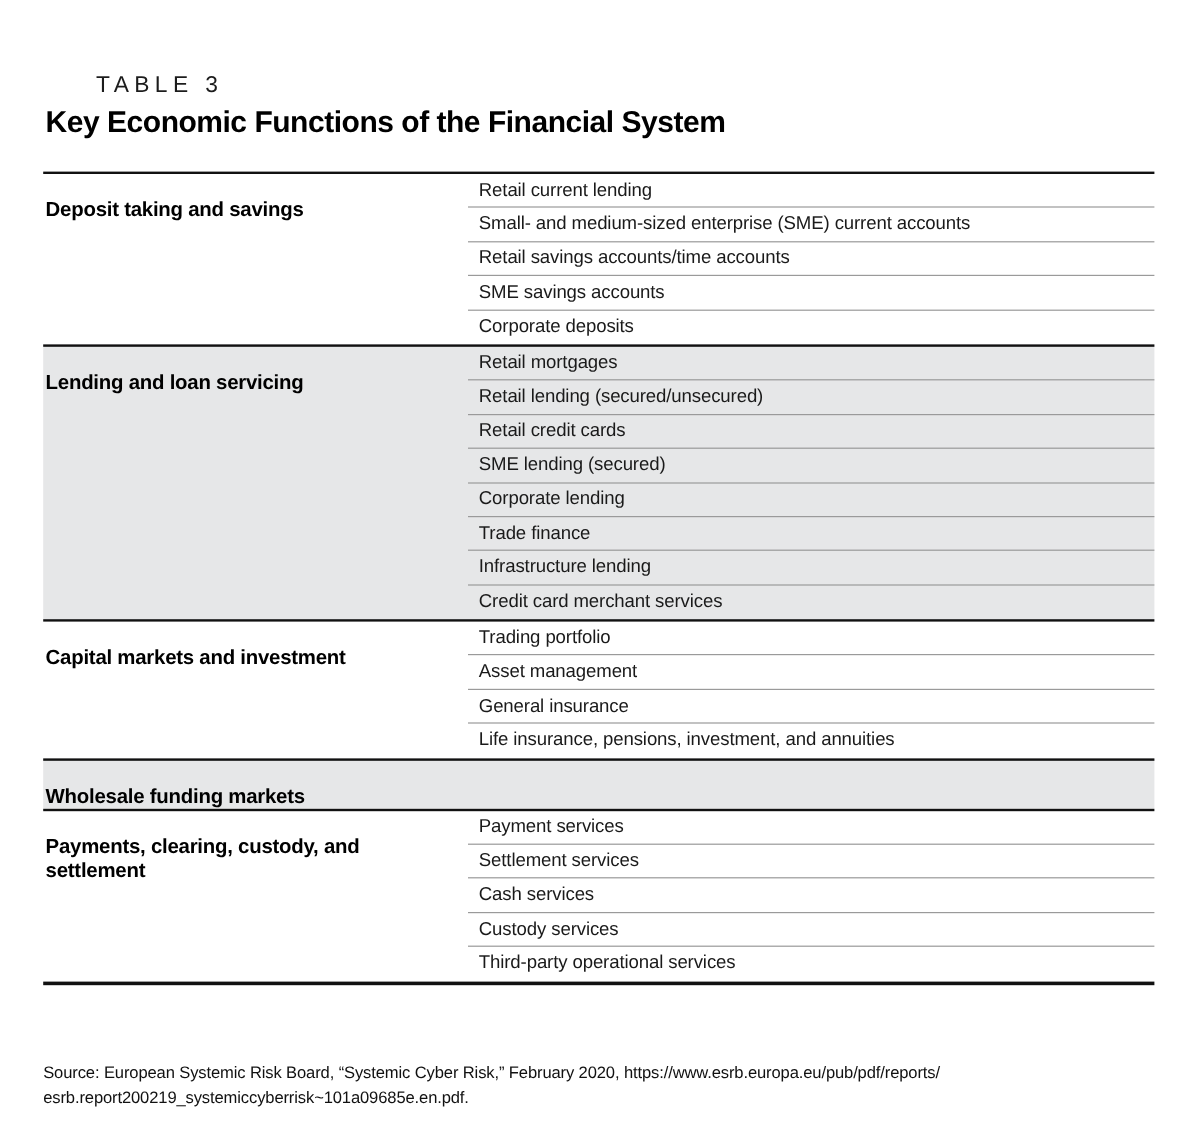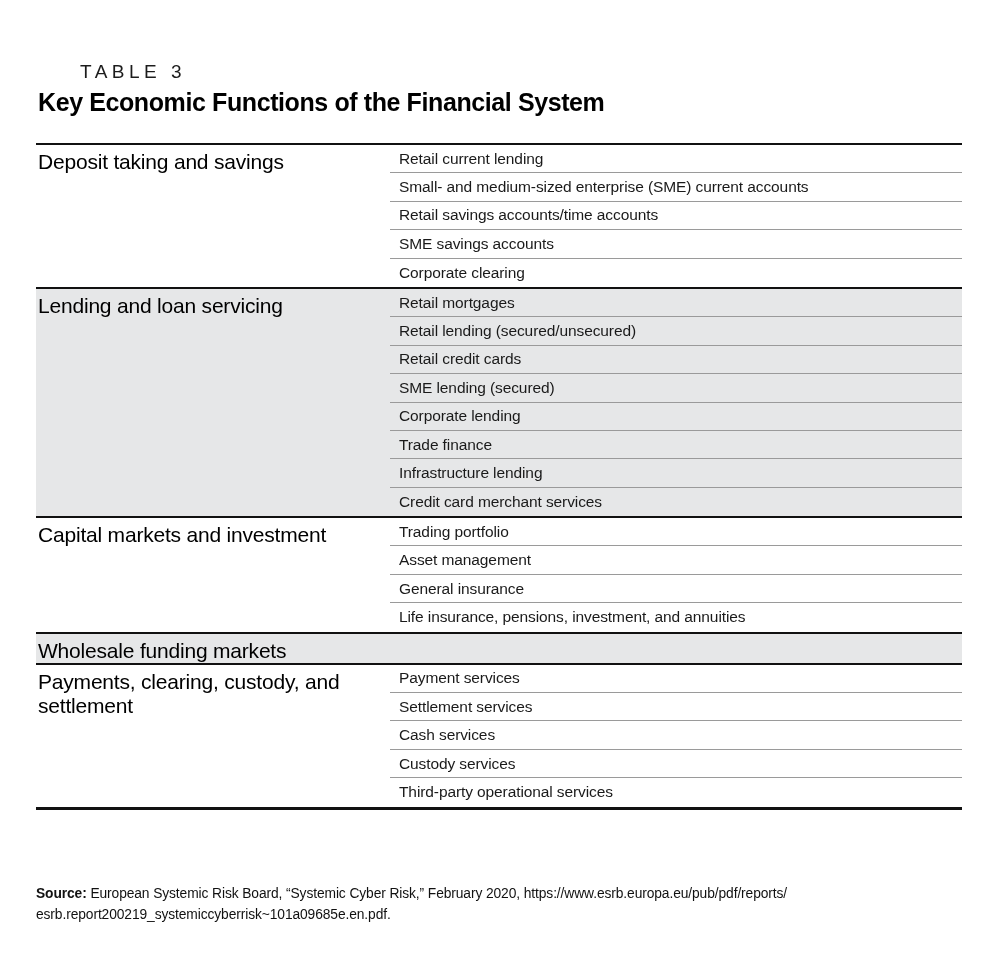--- a/index.html
+++ b/index.html
@@ -26,57 +26,57 @@
   .table{
     position:absolute;left:36px;top:143px;width:926px;
     border-bottom:3px solid var(--rule-black);
   }
   .group{
     display:flex;border-top:2px solid var(--rule-black);
   }
   .group.shaded{background:var(--shade);}
   .cat{
     width:354px;box-sizing:border-box;
-    padding:5px 12px 0 2px;
-    font-size:21px;font-weight:normal;letter-spacing:-0.2px;color:#000;
+    padding:20px 12px 0 2px;
+    font-size:17px;font-weight:bold;letter-spacing:-0.2px;color:#000;
   }
   .items{
     flex:1;display:flex;flex-direction:column;min-width:0;
   }
   .item{
     height:28.4px;box-sizing:border-box;
     display:flex;align-items:center;
     padding-left:9px;
     font-size:15.5px;letter-spacing:-0.1px;color:var(--text);
     border-bottom:1px solid var(--rule-gray);
     white-space:nowrap;
   }
   .item:last-child{border-bottom:none;}
   .source{
     position:absolute;left:36px;top:884px;width:800px;
     font-size:13.8px;line-height:20.5px;color:#111;
     letter-spacing:-0.1px;
   }
-  .source b{font-weight:bold;margin-top:31px;}
+  .source b{font-weight:normal;margin-top:31px;}
 </style>
 </head>
 <body>
 
 <div class="kicker">TABLE 3</div>
 <div class="title">Key Economic Functions of the Financial System</div>
 
 <div class="table">
     <div class="group">
       <div class="cat">Deposit taking and savings</div>
       <div class="items">
         <div class="item">Retail current lending</div>
         <div class="item">Small- and medium-sized enterprise (SME) current accounts</div>
         <div class="item">Retail savings accounts/time accounts</div>
         <div class="item">SME savings accounts</div>
-        <div class="item">Corporate clearing</div>
+        <div class="item">Corporate deposits</div>
       </div>
     </div>
     <div class="group shaded">
       <div class="cat">Lending and loan servicing</div>
       <div class="items">
         <div class="item">Retail mortgages</div>
         <div class="item">Retail lending (secured/unsecured)</div>
         <div class="item">Retail credit cards</div>
         <div class="item">SME lending (secured)</div>
         <div class="item">Corporate lending</div>

